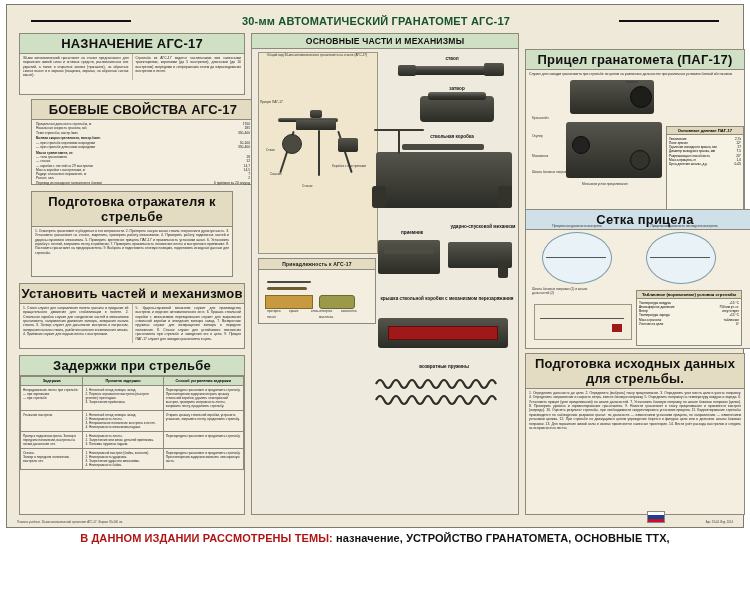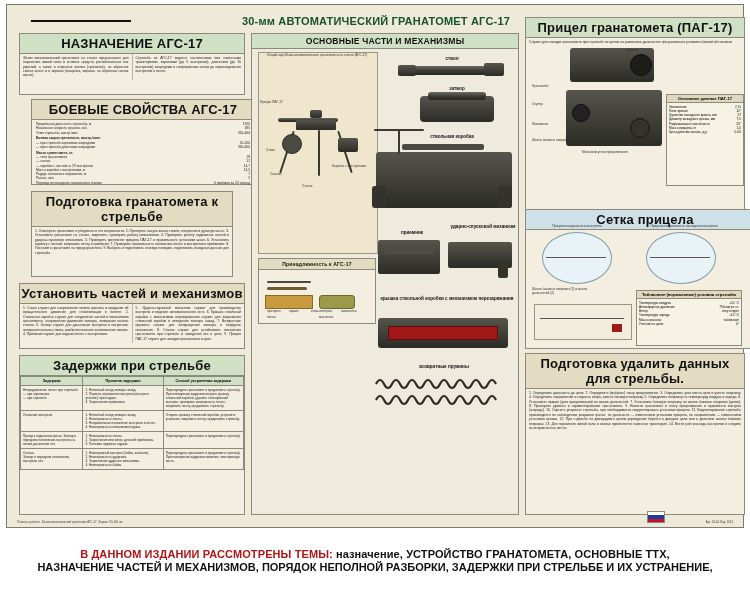--- a/index.html
+++ b/index.html
@@ -43,29 +43,29 @@
   table.zad td{border:1px solid #8d8a7c;padding:2px 2px;vertical-align:top;line-height:1.25;color:#222;}
   table.zad td.c0{width:28%;}
   table.zad td.c1c{width:36%;}
   table.zad td.c2c{width:36%;}
 
   
   .c2{left:244px;top:28px;width:268px;height:482px;background:#efeade;}
   .c2 .panel-hd{font-size:8.6px;}
   .partlbl{position:absolute;font-size:4.6px;font-weight:bold;color:#111;text-align:center;}
   .mini-cap{position:absolute;font-size:3.2px;color:#333;}
-  .pPricel{left:518px;top:12px;width:220px;height:196px;}
+  .pPricel{left:518px;top:44px;width:220px;height:196px;}
   .pSetka{left:518px;top:204px;width:240px;height:140px;}
   .pPodgD{left:518px;top:348px;width:220px;height:162px;}
   .kv-box{position:absolute;border:1px solid #8d8a7c;background:#f6f2e4;}
   .kv-hd{font-size:4.2px;font-weight:bold;text-align:center;background:#e0d8bd;border-bottom:1px solid #8d8a7c;padding:1px;}
   .kv{font-size:3.2px;line-height:1.3;padding:2px;}
   .kv .row{display:flex;justify-content:space-between;}
 
-  .footer{position:absolute;left:0;top:548px;width:750px;text-align:center;}
+  .footer{position:absolute;left:0;top:532px;width:750px;text-align:center;}
   .f1{color:#b01515;font-weight:bold;font-size:11px;letter-spacing:.1px;}
   .f1 .blk{color:#111;}
   .f2{color:#111;font-weight:bold;font-size:11px;line-height:1.35;}
 
   .credits{position:absolute;left:10px;bottom:3px;font-size:2.8px;color:#444;}
   .credits2{position:absolute;right:10px;bottom:3px;font-size:2.8px;color:#444;text-align:right;}
   .flag{position:absolute;right:78px;bottom:4px;width:16px;height:10px;border:.5px solid #888;}
   .flag i{display:block;height:33.33%;}
   .flag .w{background:#fff;}
   .flag .b{background:#1c3f94;}
@@ -157,21 +157,21 @@
             <span>2</span>
           </div>
           <div class="row">
             <span>Перевод из походного положения в боевое</span>
             <span>6 приёмов за 20 секунд</span>
           </div>
         </div>
     </div>
 
     <div class="panel pPodg" style="height:86px;">
-      <div class="panel-hd hd-khaki">Подготовка гранатомета к стрельбе</div>
+      <div class="panel-hd hd-khaki">Подготовка отражателя к стрельбе</div>
       <div class="body-txt">1. Осмотреть гранатомет и убедиться в его исправности. 2. Протереть насухо канал ствола, патронник и дульную часть. 3. Установить гранатомет на станке, закрепить, проверить работу механизмов. 4. Проверить работу подвижных частей и ударно-спускового механизма. 5. Проверить крепление прицела ПАГ-17 и правильность установки шкал. 6. Установить коробку с лентой, заправить ленту в приёмник. 7. Проверить правильность положения ленты и выстрелов в приёмнике. 8. Поставить гранатомет на предохранитель. 9. Выбрать и подготовить огневую позицию, подготовить исходные данные для стрельбы.</div>
     </div>
 
     <div class="panel pNazn" style="height:66px;">
       <div class="panel-hd hd-khaki">Установить частей и механизмов</div>
       <div class="two">
         <div class="body-txt">1. Ствол служит для направления полета гранаты и придания ей вращательного движения для стабилизации в полете. 2. Ствольная коробка служит для соединения частей и механизмов гранатомета, направления движения затвора, запирания канала ствола. 3. Затвор служит для досылания выстрела в патронник, запирания канала ствола, разбития капсюля и извлечения гильзы. 4. Приёмник служит для подачи ленты с выстрелами.</div>
         <div class="body-txt">5. Ударно-спусковой механизм служит для производства выстрела и ведения автоматического огня. 6. Крышка ствольной коробки с механизмом перезаряжания служит для закрывания ствольной коробки и отведения затвора назад. 7. Возвратные пружины служат для возвращения затвора в переднее положение. 8. Станок служит для устойчивого положения гранатомета при стрельбе и наведения его в цель. 9. Прицел ПАГ-17 служит для наводки гранатомета в цель.</div>
       </div>
     </div>
@@ -385,33 +385,32 @@
             </div>
             <div class="row">
               <span>Угол места цели</span>
               <span>0°</span>
             </div>
           </div>
       </div>
     </div>
 
     <div class="panel pPodgD">
-      <div class="panel-hd hd-khaki">Подготовка удалить данных для стрельбы.</div>
+      <div class="panel-hd hd-khaki">Подготовка исходных данных для стрельбы.</div>
       <div class="body-txt" style="font-size:3.4px;">1. Определить дальность до цели. 2. Определить (выбрать) точку прицеливания. 3. Определить угол места цели и учесть поправку. 4. Определить направление и скорость ветра, ввести боковую поправку. 5. Определить поправку на температуру воздуха и заряда. 6. Установить прицел (угол прицеливания) по шкале дальностей. 7. Установить боковую поправку по шкале боковых поправок (целик). 8. Проверить уровень и горизонтирование гранатомета. 9. Навести гранатомет в точку прицеливания и произвести выстрел (очередь). 10. Оценить результат стрельбы, при необходимости скорректировать установки прицела. 11. Корректирование стрельбы производится по наблюдению разрывов гранат: по дальности — изменением установки прицела, по направлению — изменением установки целика. 12. При стрельбе по движущимся целям упреждение берется в фигурах цели или в делениях шкалы боковых поправок. 13. Для поражения живой силы в окопах применяется навесная траектория. 14. Вести учёт расхода выстрелов и следить за исправностью ленты.</div>
     </div>
 
     <div class="credits">Плакаты учебные. 30-мм автоматический гранатомет АГС-17. Формат 70х100 см.</div>
     <div class="credits2">Арт. 23-04. Изд. 2014</div>
     <div class="flag">
       <i class="w"></i>
         <i class="b"></i>
         <i class="r"></i>
     </div>
   </div>
 
   <div class="footer">
     <div class="f1">
       <span>В ДАННОМ ИЗДАНИИ РАССМОТРЕНЫ ТЕМЫ:</span>
       <span class="blk">назначение, УСТРОЙСТВО ГРАНАТОМЕТА, ОСНОВНЫЕ ТТХ,</span>
     </div>
-    <div class="f2">НАЗНАЧЕНИЕ ЧАСТЕЙ И МЕХАНИЗМОВ, ПОРЯДОК НЕПОЛНОЙ РАЗБОРКИ, ЗАДЕРЖКИ ПРИ СТРЕЛЬБЕ И ИХ УСТРАНЕНИЕ,</div>
   </div>
 </div>
 
 </body></html>

